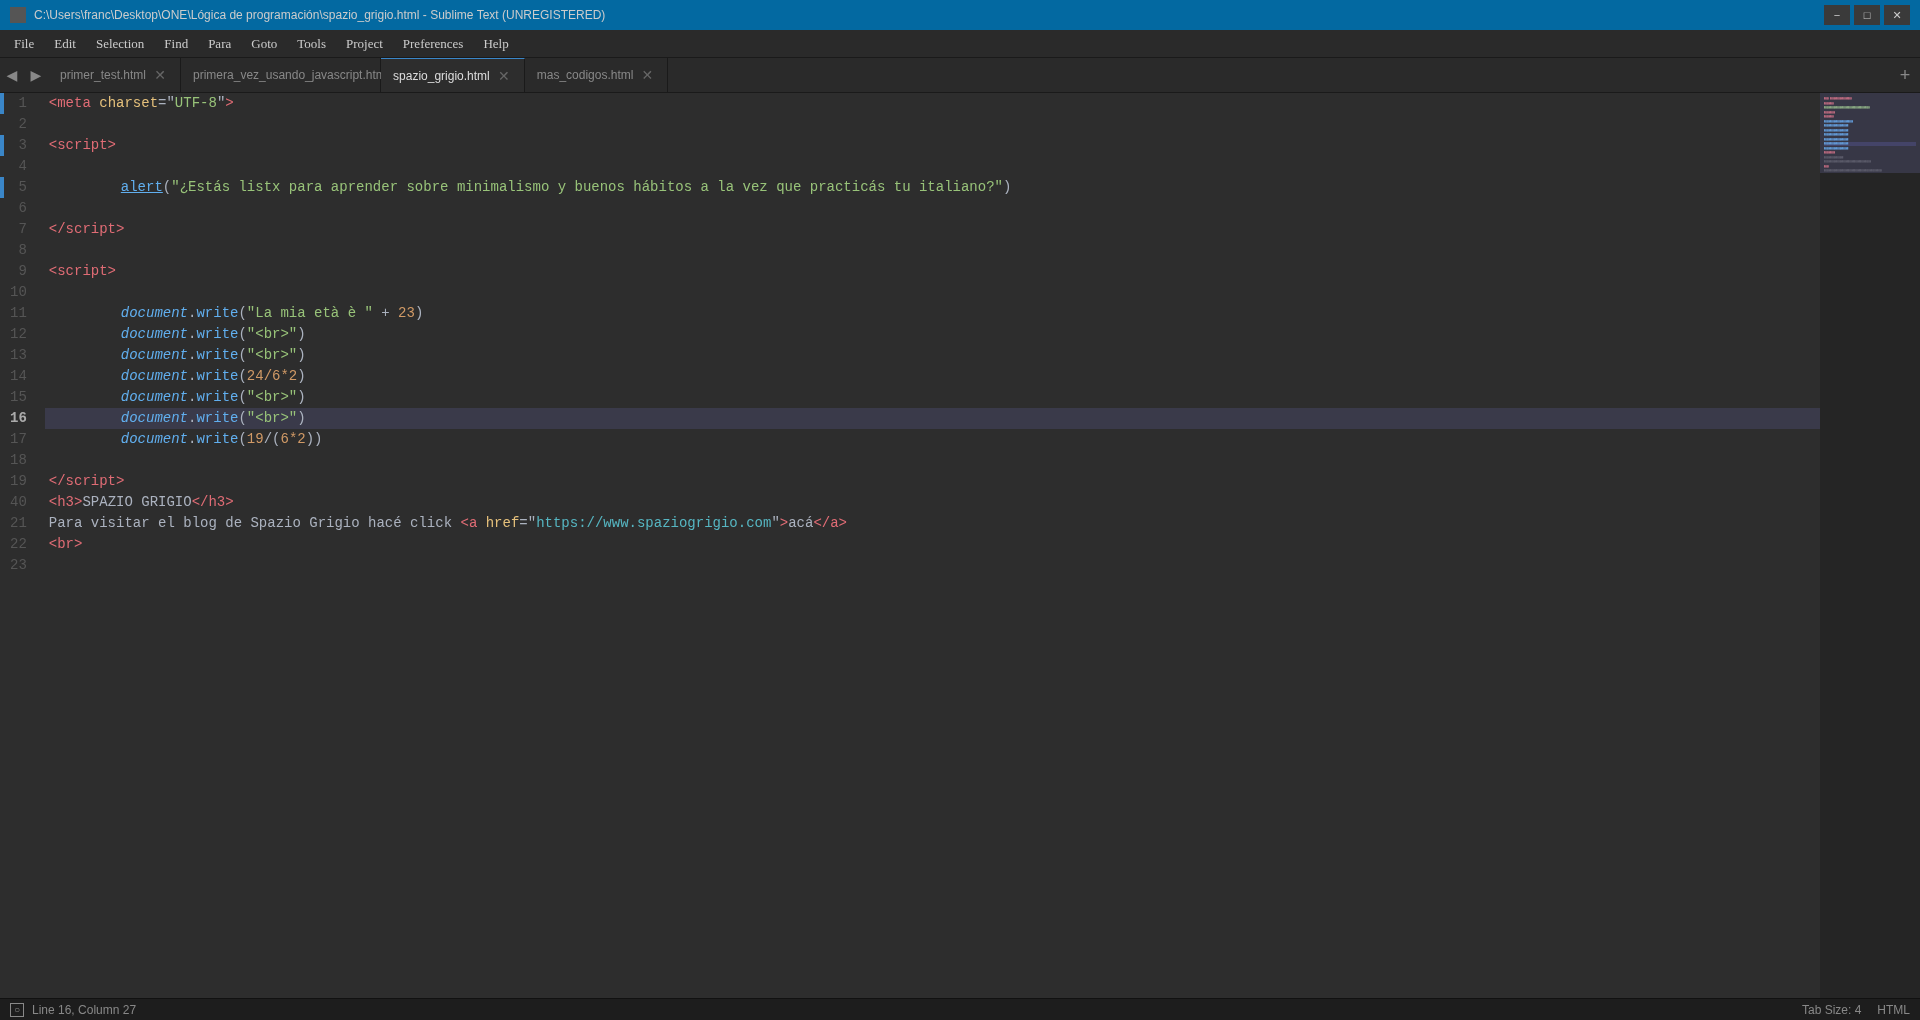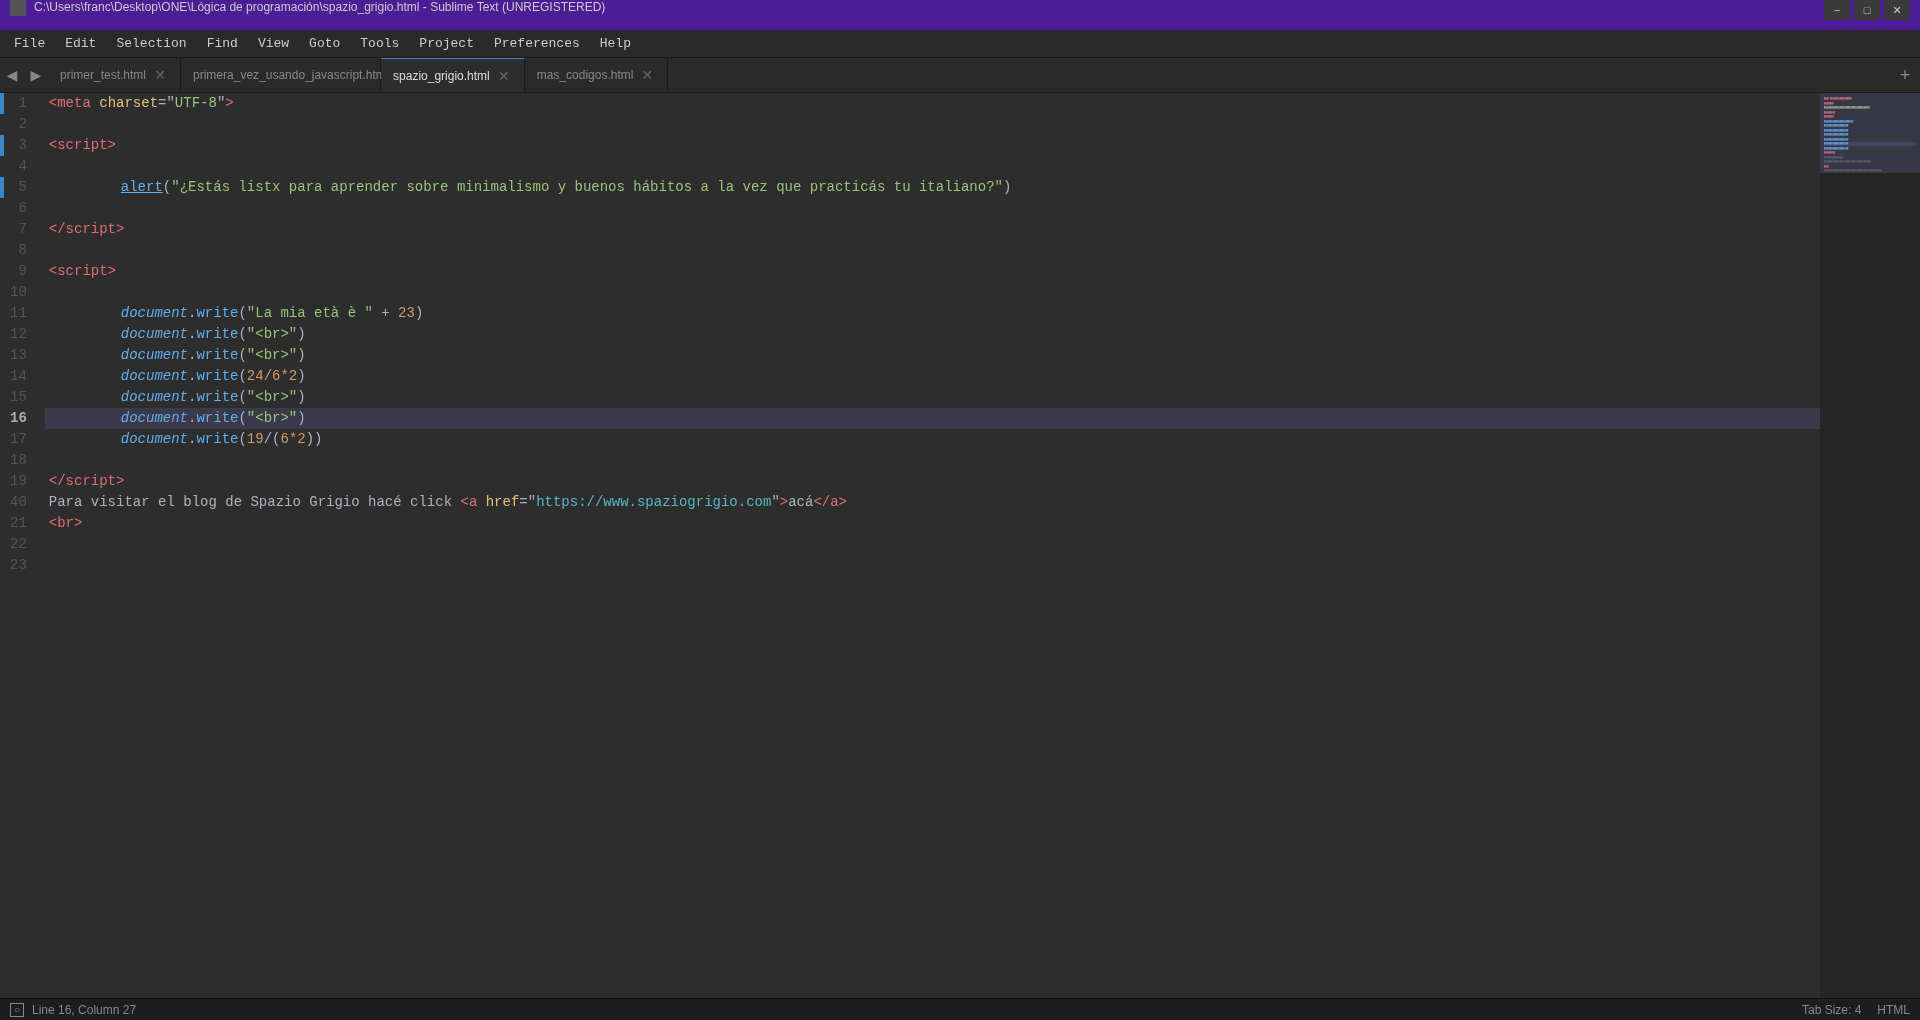--- a/index.html
+++ b/index.html
@@ -10,24 +10,24 @@
       font-size: 14px;
       color: #ccc;
       height: 1020px;
       overflow: hidden;
       display: flex;
       flex-direction: column;
     }
 
     
     .title-bar {
-      background: #4c1d95;
+      background: #0369a1;
       height: 30px;
       display: flex;
-      align-items: flex-start;
+      align-items: center;
       padding: 0 10px;
       color: #aaa;
       font-size: 12px;
       font-family: Arial, sans-serif;
       user-select: none;
       flex-shrink: 0;
     }
     .title-bar-icon {
       width: 16px;
       height: 16px;
@@ -61,21 +61,21 @@
       background: #2a2a2a;
       height: 28px;
       display: flex;
       align-items: center;
       padding: 0 4px;
       flex-shrink: 0;
       border-bottom: 1px solid #1a1a1a;
     }
     .menu-item {
       color: #ccc;
-      font-family: Liberation Mono, monospace;
+      font-family: Liberation Serif, serif;
       font-size: 13px;
       padding: 4px 10px;
       cursor: pointer;
       border-radius: 2px;
     }
 
     
     .tab-bar {
       background: #2a2a2a;
       height: 35px;
@@ -262,21 +262,21 @@
     <button class="title-bar-btn">□</button>
     <button class="title-bar-btn close">✕</button>
   </div>
 </div>
 
 <div class="menu-bar">
   <div class="menu-item">File</div>
   <div class="menu-item">Edit</div>
   <div class="menu-item">Selection</div>
   <div class="menu-item">Find</div>
-  <div class="menu-item">View</div>
+  <div class="menu-item">Para</div>
   <div class="menu-item">Goto</div>
   <div class="menu-item">Tools</div>
   <div class="menu-item">Project</div>
   <div class="menu-item">Preferences</div>
   <div class="menu-item">Help</div>
 </div>
 
 <div class="tab-bar">
   <button class="tab-nav-btn">◀</button>
   <button class="tab-nav-btn">▶</button>
@@ -396,20 +396,23 @@
     <div class="code-line">
       <span class="indent2"></span><span style="font-style:italic;color:#61afef;">document</span><span class="plain">.</span><span style="color:#61afef;">write</span><span class="plain">(</span><span class="number">19</span><span class="plain">/(</span><span class="number">6*2</span><span class="plain">))</span>
     </div>
 
     <div class="code-line"></div>
 
     <div class="code-line">
       <span class="tag">&lt;/script&gt;</span>
     </div>
 
+    <div class="code-line">
+      <span class="tag">&lt;h3&gt;</span><span class="plain">SPAZIO GRIGIO</span><span class="tag">&lt;/h3&gt;</span>
+    </div>
 
     <div class="code-line">
       <span class="plain">Para visitar el blog de Spazio Grigio hacé click </span><span class="tag">&lt;a</span><span class="plain"> </span><span class="attr-name">href</span><span class="plain">="</span><span class="url">https://www.spaziogrigio.com</span><span class="plain">"</span><span class="tag">&gt;</span><span class="plain">acá</span><span class="tag">&lt;/a&gt;</span>
     </div>
 
     <div class="code-line">
       <span class="tag">&lt;br&gt;</span>
     </div>
 
   </div>

